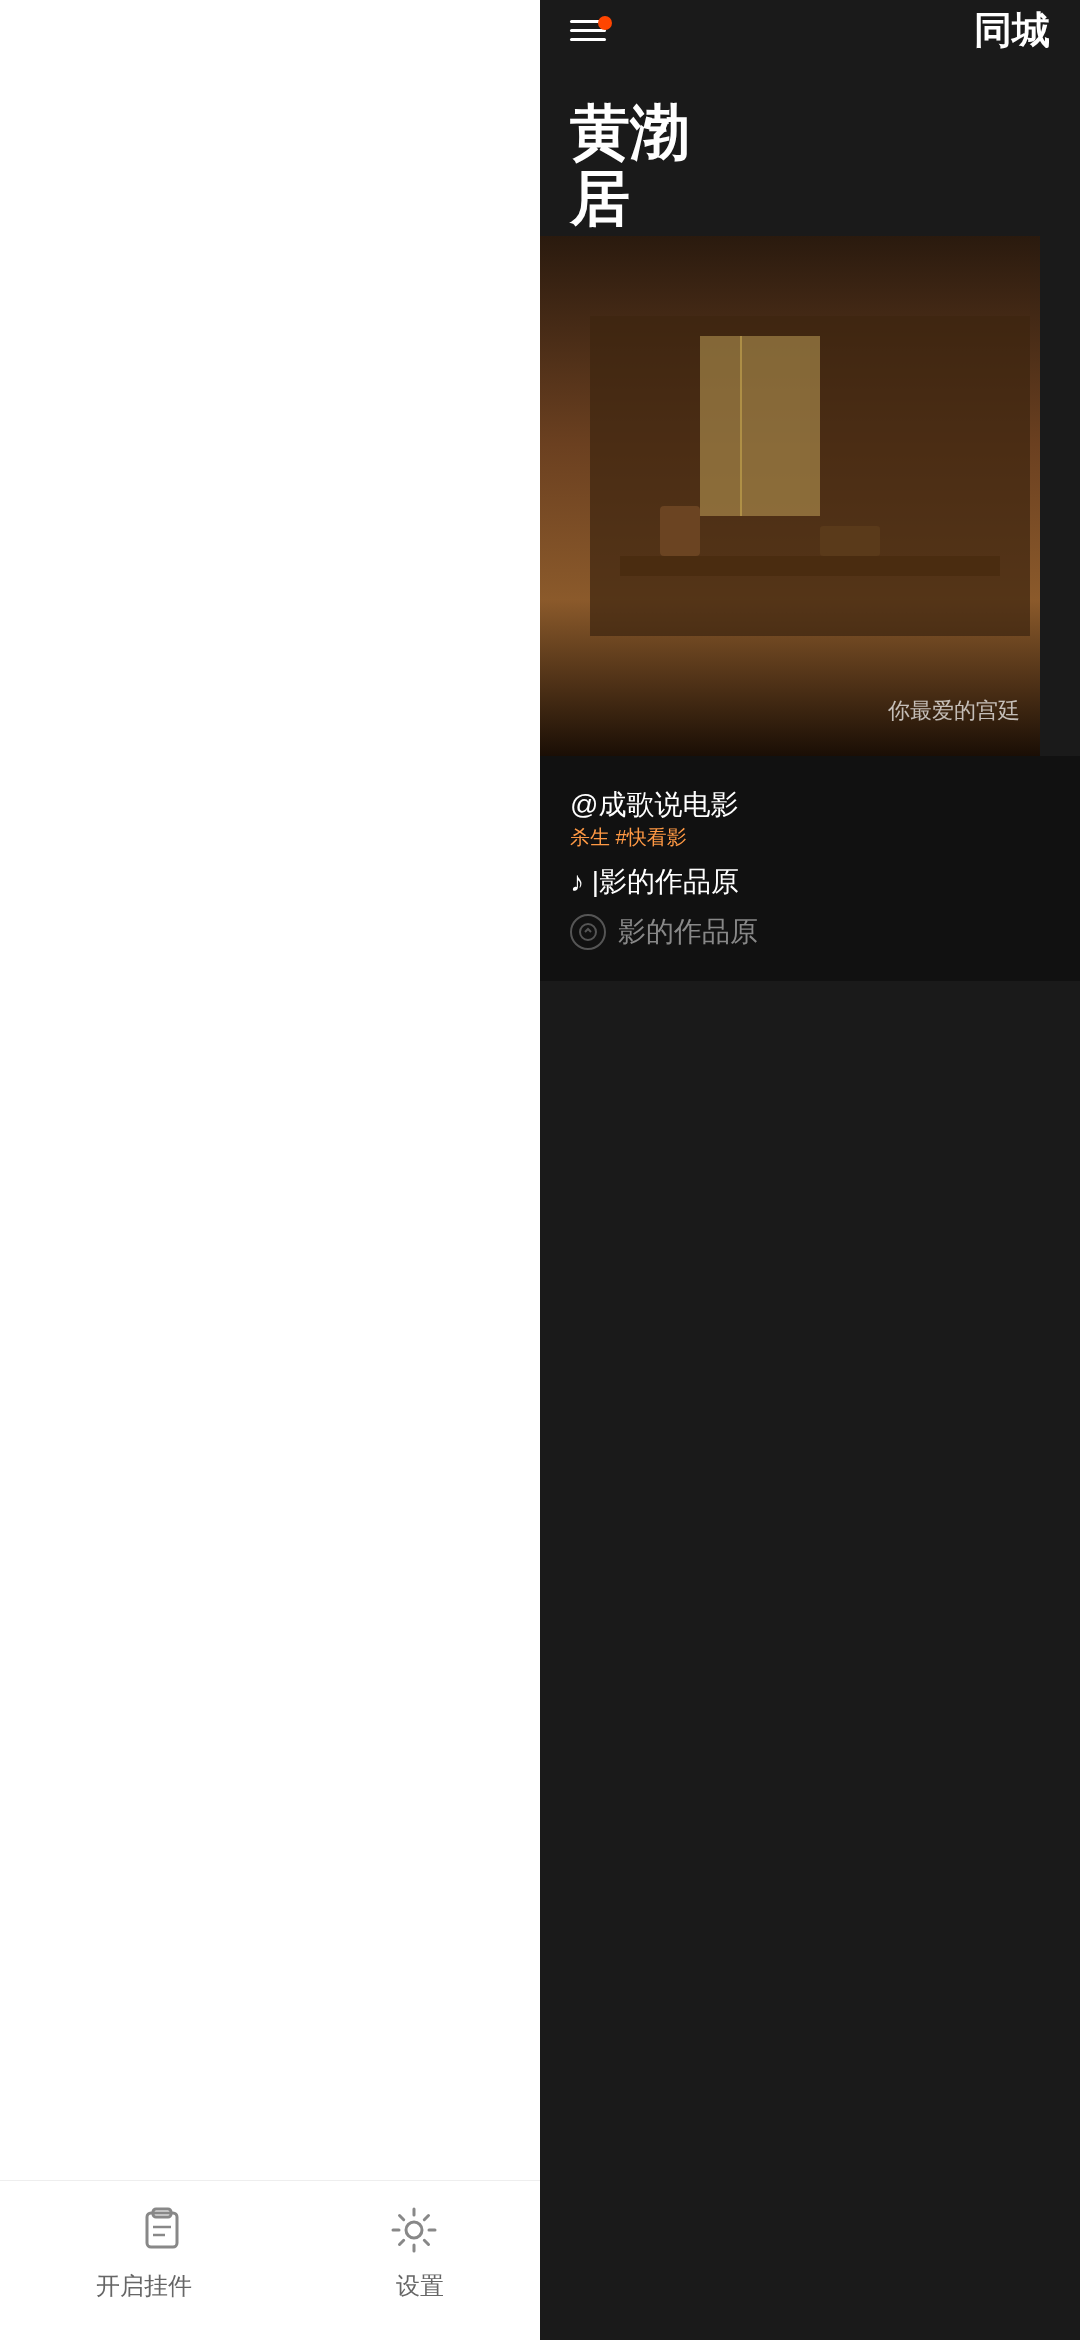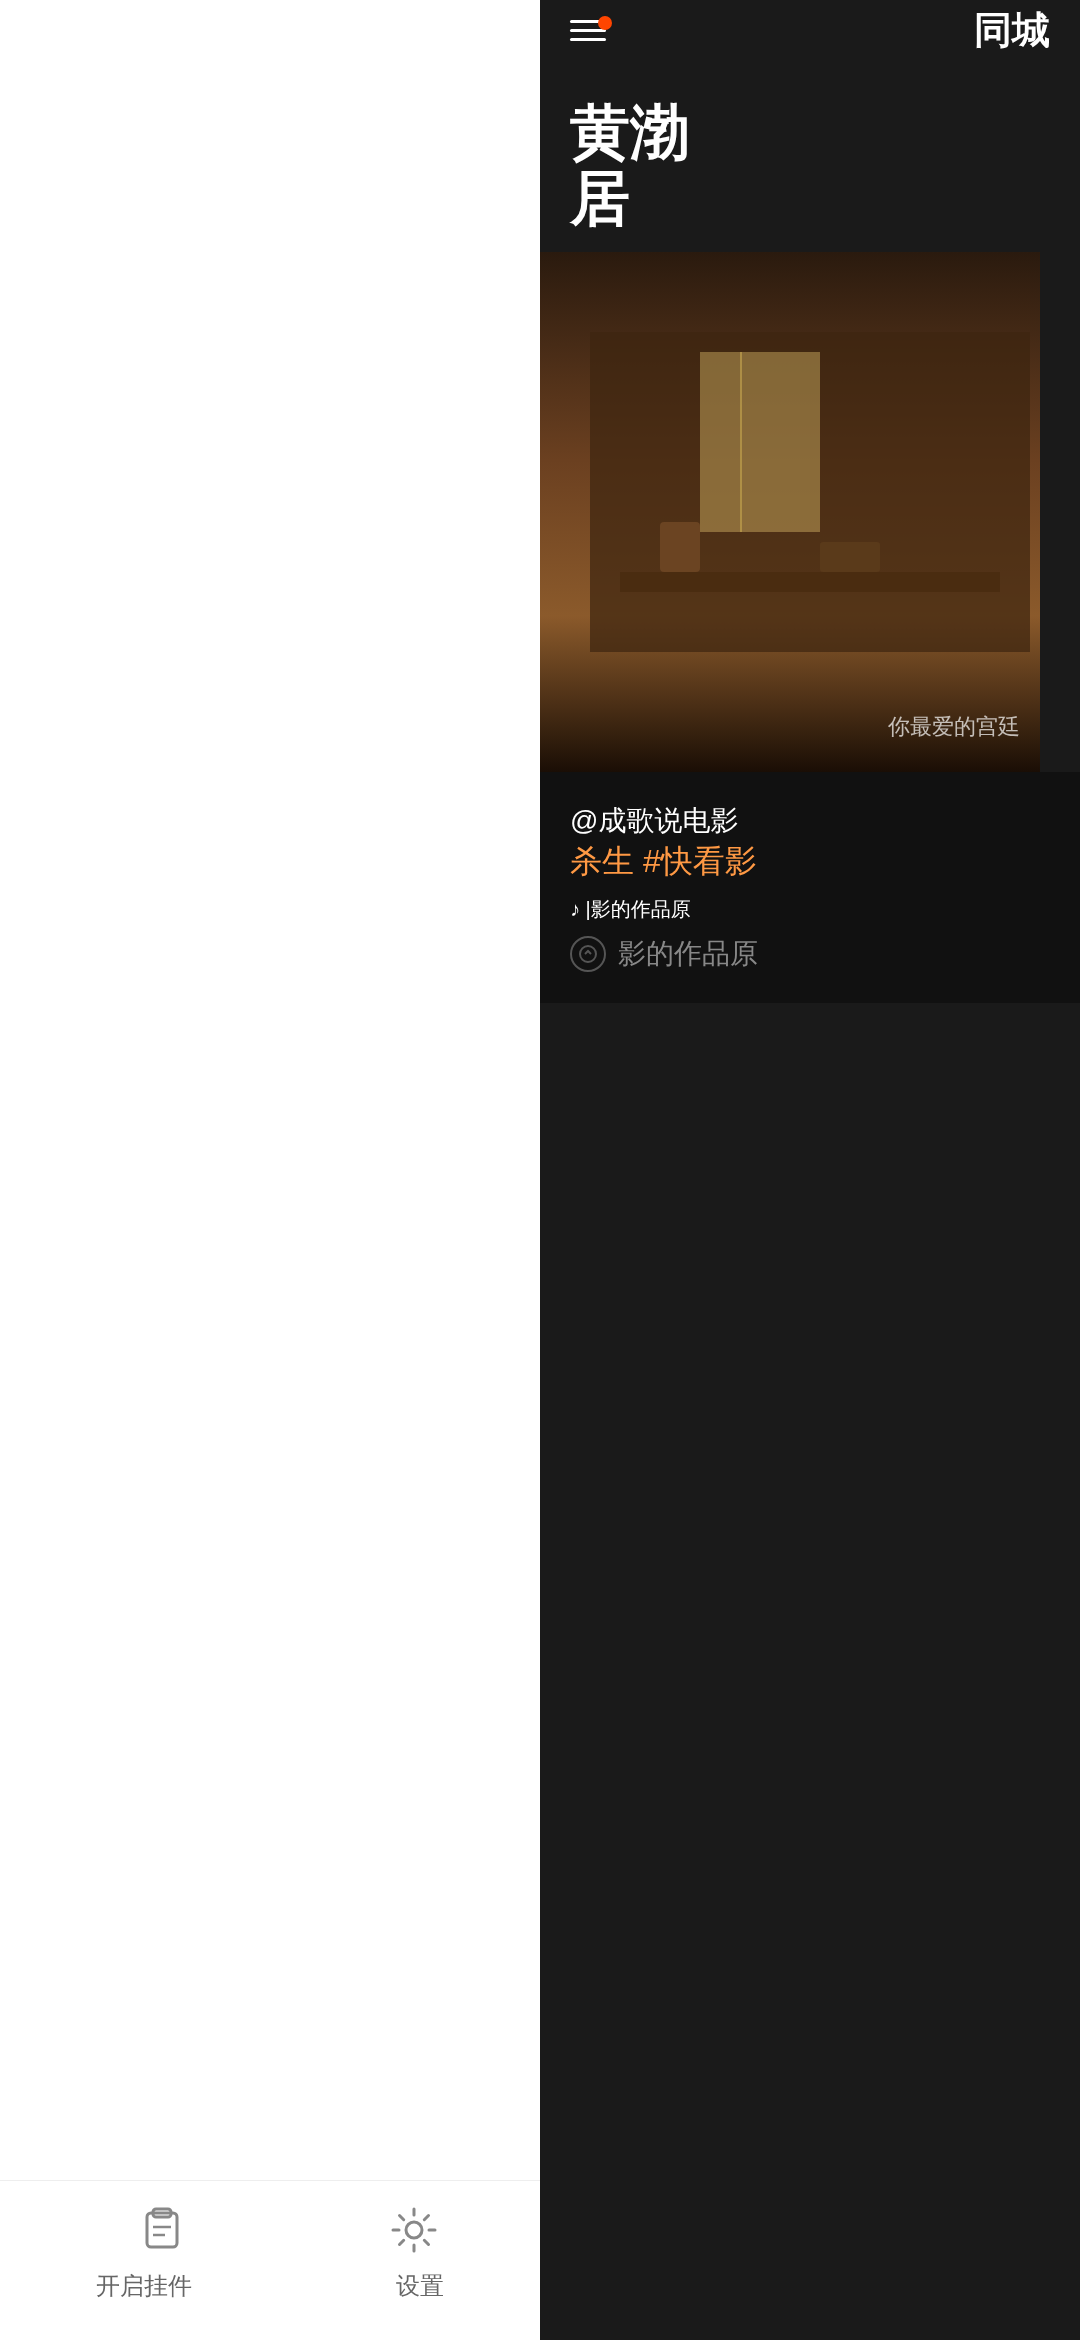--- a/index.html
+++ b/index.html
@@ -334,21 +334,21 @@
       height: 3px;
       background: #fff;
       border-radius: 2px;
     }
     .right-title {
       font-size: 38px;
       color: #fff;
       font-weight: 600;
     }
     .video-title-area {
-      padding: 40px 30px 20px;
+      padding: 40px 30px 4px;
     }
     .video-title-cn {
       font-size: 60px;
       color: #fff;
       font-weight: 700;
       line-height: 1.1;
     }
     .video-thumb {
       width: 500px;
       height: 520px;
@@ -365,27 +365,27 @@
     }
     .video-bottom-section {
       background: #111;
       padding: 30px;
     }
     .user-mention {
       font-size: 28px;
       color: #fff;
     }
     .hashtag-text {
-      font-size: 32px;
+      font-size: 20px;
       color: #fff;
       margin-bottom: 12px;
     }
     .hashtag-text span { color: #ff9944; }
     .music-note {
-      font-size: 20px;
+      font-size: 28px;
       color: #fff;
       margin-bottom: 12px;
     }
     .view-more {
       display: flex;
       align-items: center;
       gap: 12px;
       font-size: 28px;
       color: #888;
     }

